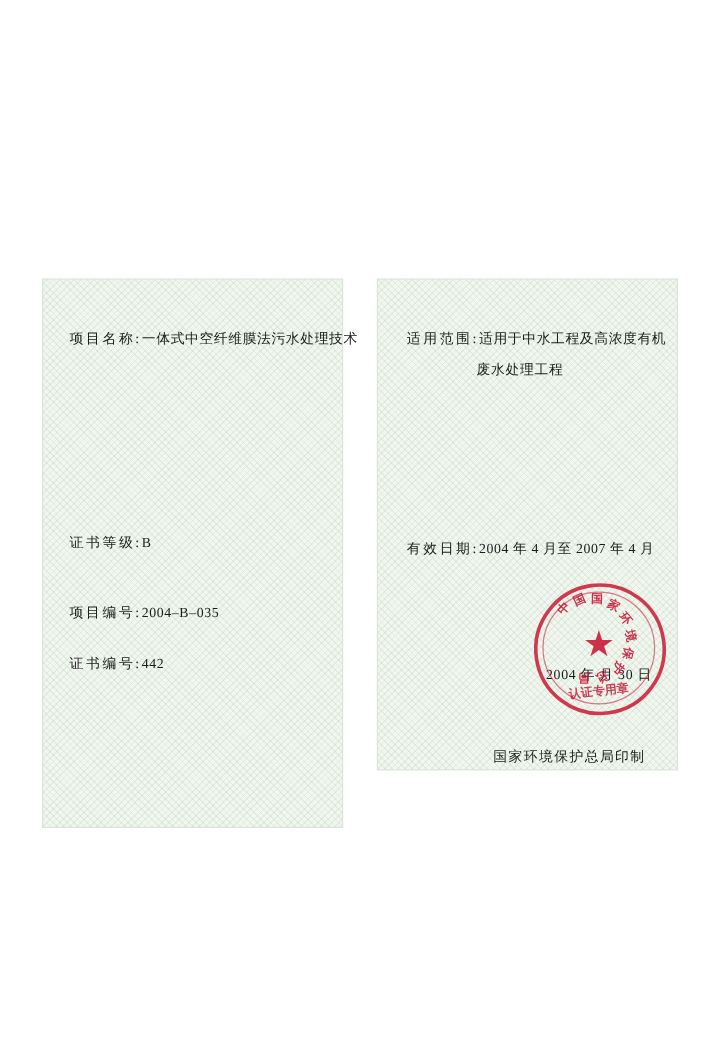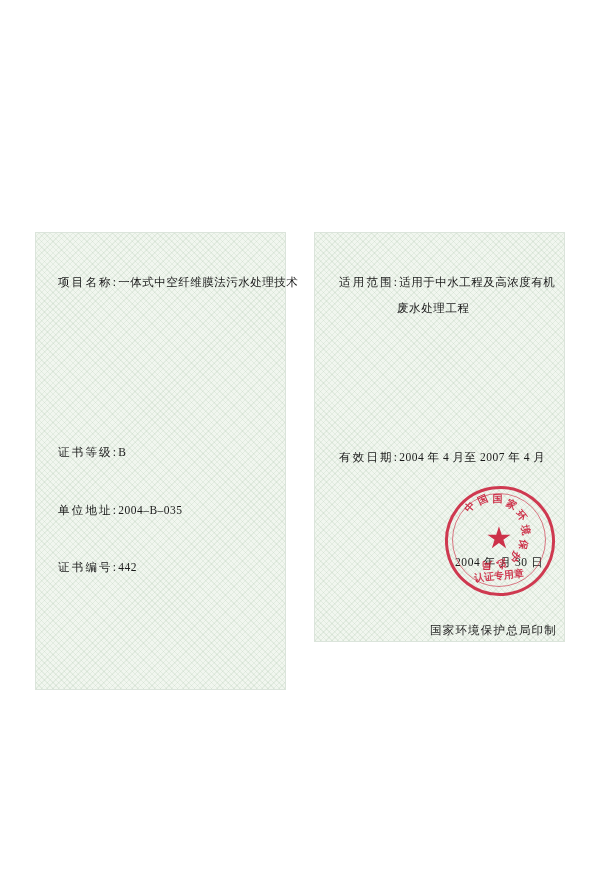--- a/index.html
+++ b/index.html
@@ -54,30 +54,30 @@
   }
   .value {
     letter-spacing: 0.5px;
   }
   
   #f-project-name { left: 22px; top: 42px; }
   #f-unit-name    { left: 22px; top: 98px; }
   #f-unit-addr    { left: 22px; top: 155px; }
   #f-cert-grade   { left: 22px; top: 212px; }
   #f-project-no   { left: 22px; top: 270px; }
-  #f-cert-no      { left: 22px; top: 327px; text-align: center; }
+  #f-cert-no      { left: 22px; top: 313px; text-align: center; }
 
   
   #f-scope        { left: 24px; top: 42px; }
   #f-scope-line2  { left: 82px; top: 68px; }
   #f-valid        { left: 24px; top: 202px; margin-top: 15px; }
   #f-signdate     { left: 140px; top: 322px; font-family: Liberation Serif, serif; }
   #f-printer {
     position: absolute;
-    left: 430px;
+    left: 411px;
     top: 623px;
     font-size: 11.5px;
     letter-spacing: 1.2px;
     color: #1a1a1a;
   }
   
   #seal {
     position: absolute;
     left: 443px;
     top: 484px;
@@ -146,21 +146,21 @@
 <div class="certificate">
 
   <div class="page" id="left-page">
     <div class="field" id="f-project-name">
       <span class="label">项目名称:</span><span class="value">一体式中空纤维膜法污水处理技术</span>
     </div>
     <div class="field" id="f-cert-grade">
       <span class="label">证书等级:</span><span class="value">B</span>
     </div>
     <div class="field" id="f-project-no">
-      <span class="label">单位地址:</span><span class="value">2004–B–035</span>
+      <span class="label">项目编号:</span><span class="value">2004–B–035</span>
     </div>
     <div class="field" id="f-cert-no">
       <span class="label">证书编号:</span><span class="value">442</span>
     </div>
   </div>
 
   <div class="page" id="right-page">
     <div class="field" id="f-scope">
       <span class="label">适用范围:</span><span class="value">适用于中水工程及高浓度有机</span>
     </div>

